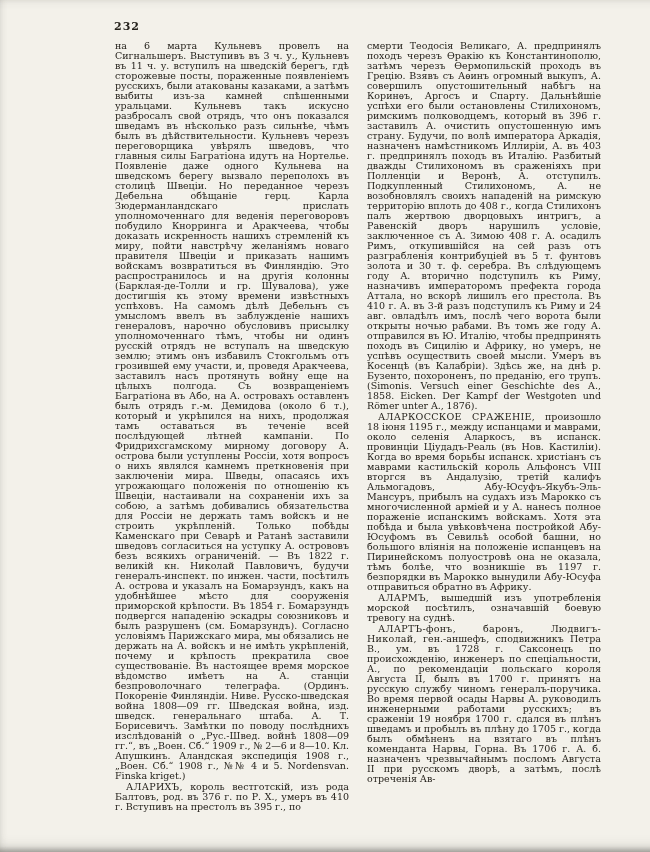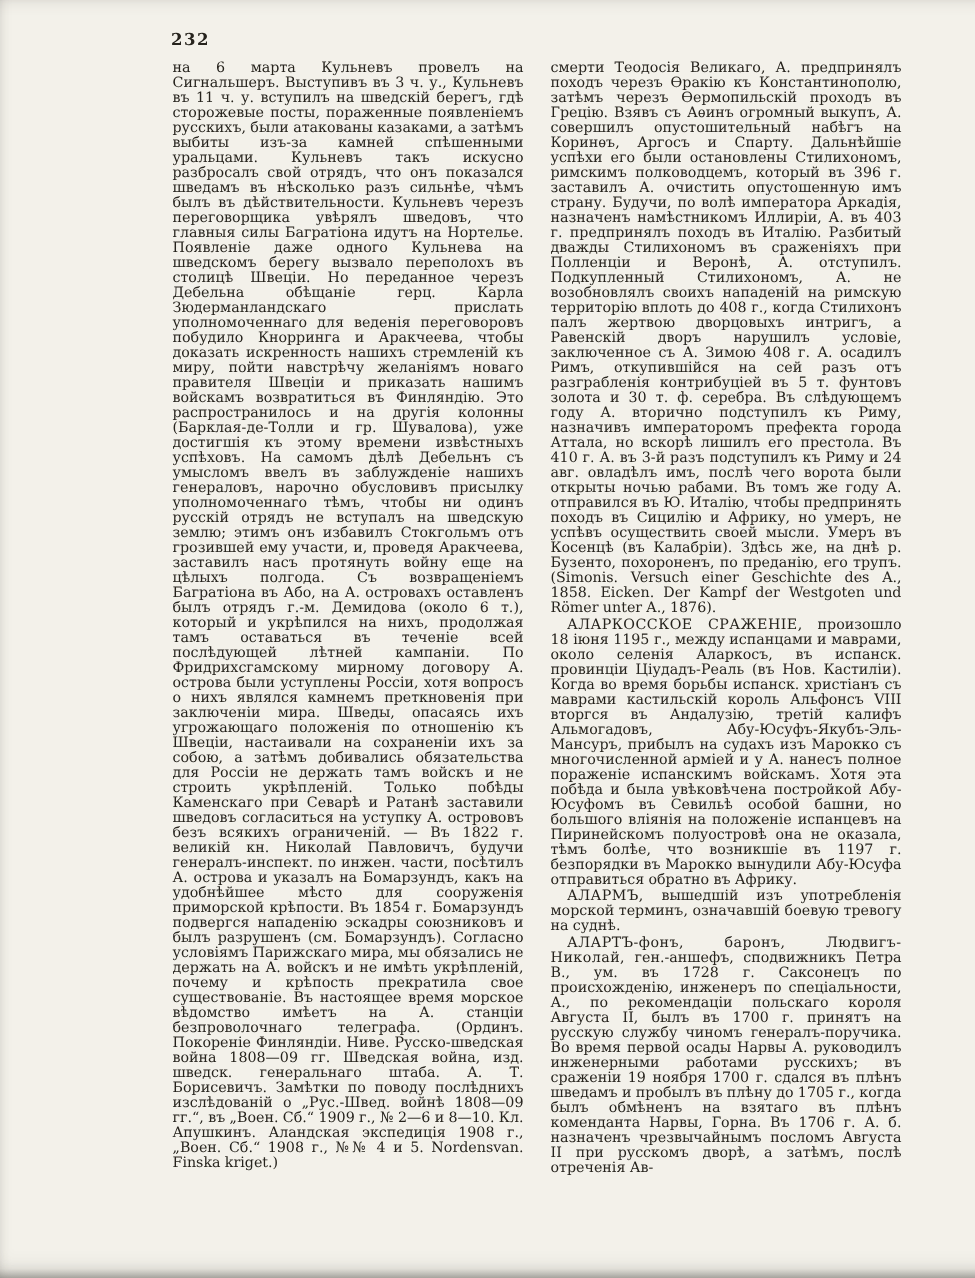--- a/index.html
+++ b/index.html
@@ -65,26 +65,27 @@
 
   <div class="header">
     <span class="pagenum">232</span>
     <span class="pagenum-spacer"></span>
   </div>
 
   <div class="columns">
 
     <div class="col">
       <p class="para"><span>на 6 марта Кульневъ провелъ на Сигнальшеръ. Выступивъ въ 3 ч. у., Кульневъ въ 11 ч. у. вступилъ на шведскій берегъ, гдѣ сторожевые посты, пораженные появленіемъ русскихъ, были атакованы казаками, а затѣмъ выбиты изъ-за камней спѣшенными уральцами. Кульневъ такъ искусно разбросалъ свой отрядъ, что онъ показался шведамъ въ нѣсколько разъ сильнѣе, чѣмъ былъ въ дѣйствительности. Кульневъ черезъ переговорщика увѣрялъ шведовъ, что главныя силы Багратіона идутъ на Нортелье. Появленіе даже одного Кульнева на шведскомъ берегу вызвало переполохъ въ столицѣ Швеціи. Но переданное черезъ Дебельна обѣщаніе герц. Карла Зюдерманландскаго прислать уполномоченнаго для веденія переговоровъ побудило Кнорринга и Аракчеева, чтобы доказать искренность нашихъ стремленій къ миру, пойти навстрѣчу желаніямъ новаго правителя Швеціи и приказать нашимъ войскамъ возвратиться въ Финляндію. Это распространилось и на другія колонны (Барклая-де-Толли и гр. Шувалова), уже достигшія къ этому времени извѣстныхъ успѣховъ. На самомъ дѣлѣ Дебельнъ съ умысломъ ввелъ въ заблужденіе нашихъ генераловъ, нарочно обусловивъ присылку уполномоченнаго тѣмъ, чтобы ни одинъ русскій отрядъ не вступалъ на шведскую землю; этимъ онъ избавилъ Стокгольмъ отъ грозившей ему участи, и, проведя Аракчеева, заставилъ насъ протянуть войну еще на цѣлыхъ полгода. Съ возвращеніемъ Багратіона въ Або, на А. островахъ оставленъ былъ отрядъ г.-м. Демидова (около 6 т.), который и укрѣпился на нихъ, продолжая тамъ оставаться въ теченіе всей послѣдующей лѣтней кампаніи. По Фридрихсгамскому мирному договору А. острова были уступлены Россіи, хотя вопросъ о нихъ являлся камнемъ преткновенія при заключеніи мира. Шведы, опасаясь ихъ угрожающаго положенія по отношенію къ Швеціи, настаивали на сохраненіи ихъ за собою, а затѣмъ добивались обязательства для Россіи не держать тамъ войскъ и не строить укрѣпленій. Только побѣды Каменскаго при Севарѣ и Ратанѣ заставили шведовъ согласиться на уступку А. острововъ безъ всякихъ ограниченій. — Въ 1822 г. великій кн. Николай Павловичъ, будучи генералъ-инспект. по инжен. части, посѣтилъ А. острова и указалъ на Бомарзундъ, какъ на удобнѣйшее мѣсто для сооруженія приморской крѣпости. Въ 1854 г. Бомарзундъ подвергся нападенію эскадры союзниковъ и былъ разрушенъ (см. Бомарзундъ). Согласно условіямъ Парижскаго мира, мы обязались не держать на А. войскъ и не имѣть укрѣпленій, почему и крѣпость прекратила свое существованіе. Въ настоящее время морское вѣдомство имѣетъ на А. станціи безпроволочнаго телеграфа. (Ординъ. Покореніе Финляндіи. Ниве. Русско-шведская война 1808—09 гг. Шведская война, изд. шведск. генеральнаго штаба. А. Т. Борисевичъ. Замѣтки по поводу послѣднихъ изслѣдованій о „Рус.-Швед. войнѣ 1808—09 гг.“, въ „Воен. Сб.“ 1909 г., № 2—6 и 8—10. Кл. Апушкинъ. Аландская экспедиція 1908 г., „Воен. Сб.“ 1908 г., №№ 4 и 5. Nordensvan. Finska kriget.)</span></p>
+      <p class="para indent"><b class="lead">АЛАРИХЪ,</b><span> король вестготскій, изъ рода Балтовъ, род. въ 376 г. по Р. Х., умеръ въ 410 г. Вступивъ на престолъ въ 395 г., по</span></p>
     </div>
 
     <div class="col">
       <p class="para"><span>смерти Теодосія Великаго, А. предпринялъ походъ черезъ Ѳракію къ Константинополю, затѣмъ черезъ Ѳермопильскій проходъ въ Грецію. Взявъ съ Аѳинъ огромный выкупъ, А. совершилъ опустошительный набѣгъ на Коринѳъ, Аргосъ и Спарту. Дальнѣйшіе успѣхи его были остановлены Стилихономъ, римскимъ полководцемъ, который въ 396 г. заставилъ А. очистить опустошенную имъ страну. Будучи, по волѣ императора Аркадія, назначенъ намѣстникомъ Иллиріи, А. въ 403 г. предпринялъ походъ въ Италію. Разбитый дважды Стилихономъ въ сраженіяхъ при Полленціи и Веронѣ, А. отступилъ. Подкупленный Стилихономъ, А. не возобновлялъ своихъ нападеній на римскую территорію вплоть до 408 г., когда Стилихонъ палъ жертвою дворцовыхъ интригъ, а Равенскій дворъ нарушилъ условіе, заключенное съ А. Зимою 408 г. А. осадилъ Римъ, откупившійся на сей разъ отъ разграбленія контрибуціей въ 5 т. фунтовъ золота и 30 т. ф. серебра. Въ слѣдующемъ году А. вторично подступилъ къ Риму, назначивъ императоромъ префекта города Аттала, но вскорѣ лишилъ его престола. Въ 410 г. А. въ 3-й разъ подступилъ къ Риму и 24 авг. овладѣлъ имъ, послѣ чего ворота были открыты ночью рабами. Въ томъ же году А. отправился въ Ю. Италію, чтобы предпринять походъ въ Сицилію и Африку, но умеръ, не успѣвъ осуществить своей мысли. Умеръ въ Косенцѣ (въ Калабріи). Здѣсь же, на днѣ р. Бузенто, похороненъ, по преданію, его трупъ. (Simonis. Versuch einer Geschichte des A., 1858. Eicken. Der Kampf der Westgoten und Römer unter A., 1876).</span></p>
       <p class="para indent"><b class="lead">АЛАРКОССКОЕ СРАЖЕНІЕ,</b><span> произошло 18 іюня 1195 г., между испанцами и маврами, около селенія Аларкосъ, въ испанск. провинціи Ціудадъ-Реаль (въ Нов. Кастиліи). Когда во время борьбы испанск. христіанъ съ маврами кастильскій король Альфонсъ VIII вторгся въ Андалузію, третій калифъ Альмогадовъ, Абу-Юсуфъ-Якубъ-Эль-Мансуръ, прибылъ на судахъ изъ Марокко съ многочисленной арміей и у А. нанесъ полное пораженіе испанскимъ войскамъ. Хотя эта побѣда и была увѣковѣчена постройкой Абу-Юсуфомъ въ Севильѣ особой башни, но большого вліянія на положеніе испанцевъ на Пиринейскомъ полуостровѣ она не оказала, тѣмъ болѣе, что возникшіе въ 1197 г. безпорядки въ Марокко вынудили Абу-Юсуфа отправиться обратно въ Африку.</span></p>
-      <p class="para indent"><b class="lead">АЛАРМЪ,</b><span> вышедшій изъ употребленія морской терминъ, означавшій боевую тревогу на суднѣ.</span></p>
+      <p class="para indent"><b class="lead">АЛАРМЪ,</b><span> вышедшій изъ употребленія морской посѣтилъ, означавшій боевую тревогу на суднѣ.</span></p>
       <p class="para indent"><b class="lead">АЛАРТЪ-фонъ, баронъ, Людвигъ-Николай,</b><span> ген.-аншефъ, сподвижникъ Петра В., ум. въ 1728 г. Саксонецъ по происхожденію, инженеръ по спеціальности, А., по рекомендаціи польскаго короля Августа II, былъ въ 1700 г. принятъ на русскую службу чиномъ генералъ-поручика. Во время первой осады Нарвы А. руководилъ инженерными работами русскихъ; въ сраженіи 19 ноября 1700 г. сдался въ плѣнъ шведамъ и пробылъ въ плѣну до 1705 г., когда былъ обмѣненъ на взятаго въ плѣнъ коменданта Нарвы, Горна. Въ 1706 г. А. б. назначенъ чрезвычайнымъ посломъ Августа II при русскомъ дворѣ, а затѣмъ, послѣ отреченія Ав-</span></p>
     </div>
 
   </div>
 
   <div class="edge-right"></div>
   <div class="edge-bottom"></div>
 
 </div>
 

